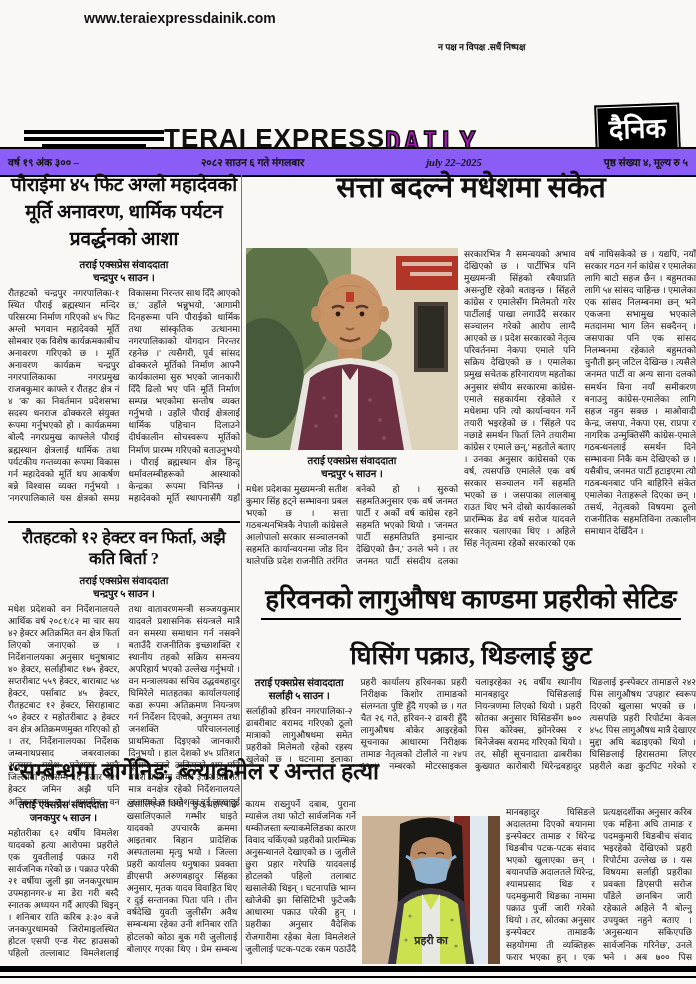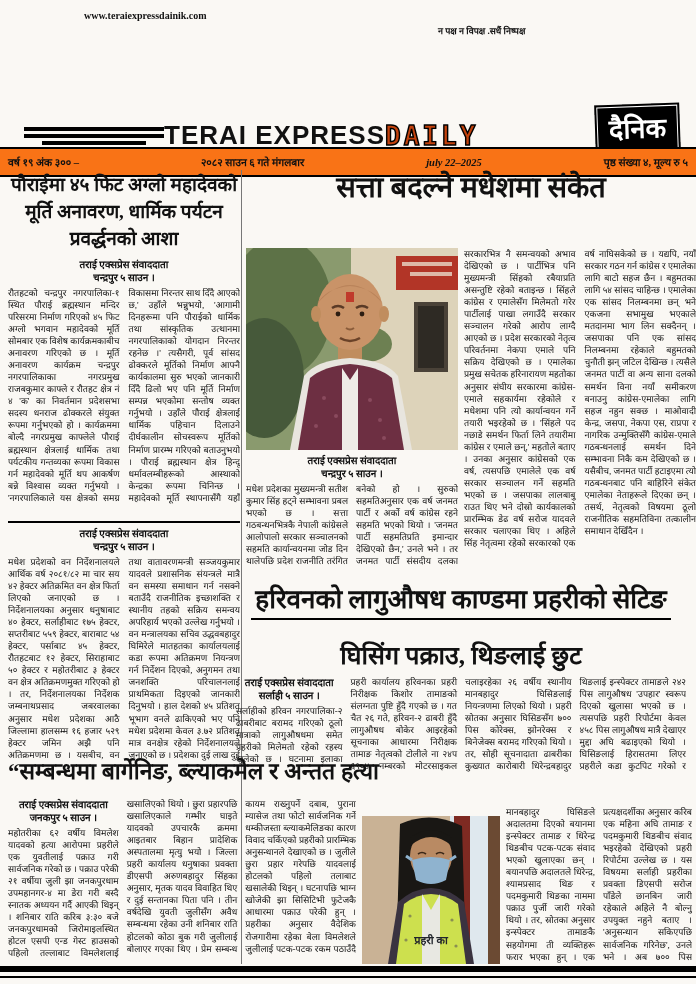--- a/index.html
+++ b/index.html
@@ -3,42 +3,42 @@
 <meta charset="utf-8">
 <style>
   * { margin:0; padding:0; box-sizing:border-box; }
   html,body { background:#e9e7e2; }
   .page {
     position:relative; width:696px; height:984px; margin:0 auto;
     background:#faf8f4; color:#111; overflow:hidden;
     font-family:"Liberation Serif","DejaVu Serif",serif;
   }
   
-  .website { position:absolute; left:84px; top:10px; font-size:10px; font-weight:700;
-    font-family:Liberation Serif, serif; }
-  .tagline { position:absolute; left:438px; top:24px; font-size:9px; font-weight:800; }
+  .website { position:absolute; left:84px; top:10px; font-size:14px; font-weight:700;
+    font-family:Liberation Sans, sans-serif; }
+  .tagline { position:absolute; left:438px; top:40px; font-size:9px; font-weight:800; }
   .np-title { position:absolute; left:0; right:0; top:26px; text-align:center;
     font-size:66px; font-weight:900; line-height:1.05; letter-spacing:1px;
     text-shadow:2px 2px 0 #b9b5ad; white-space:nowrap; }
   .sub-row { position:absolute; left:24px; top:120px; display:flex; align-items:center; }
   .speed-lines { display:flex; flex-direction:column; gap:3px; width:140px; }
   .speed-lines i { display:block; height:4px; background:#000; }
   .speed-lines i:nth-child(3){ width:104px; margin-left:18px; }
   .en-title { font-size:26px; font-weight:900; letter-spacing:1px;
     font-family:"Liberation Sans","DejaVu Sans",sans-serif; white-space:nowrap; }
-  .daily { font-size:26px; font-weight:800; letter-spacing:3px; color:#c2410c;
+  .daily { font-size:26px; font-weight:800; letter-spacing:3px; color:#a21caf;
     -webkit-text-stroke:1.4px #000; text-shadow:0 0 1px #000;
-    font-family:"DejaVu Sans Mono","Liberation Mono",monospace; }
+    font-family:"DejaVu Sans Mono","Liberation Mono",monospace;margin-top:7px; }
   .dainik-logo { position:absolute; right:16px; top:104px; background:#000; color:#fff;
     font-size:27px; font-weight:900; padding:5px 14px 7px; transform:rotate(-2deg);
     box-shadow:inset 0 0 0 2px #000, inset 0 0 0 3px #fff; }
   .dateline { position:absolute; left:0; right:0; top:147px; height:20px;
     border-top:2px solid #000; border-bottom:2px solid #000;
     display:flex; align-items:center; justify-content:space-between;
-    padding:13px 8px; font-size:10.5px; font-weight:700; background:#f97316; }
+    padding:13px 8px; font-size:10.5px; font-weight:700; background:#8b5cf6; }
   .dateline .en { font-style:italic; font-weight:800; }
   
   .byline { text-align:center; font-weight:800; font-size:10px; line-height:1.3; margin-bottom:3px; }
   .byline .place { display:block; }
   .body-text { font-size:9px; line-height:1.34; text-align:justify; word-break:break-word; }
   
   .col-left { position:absolute; left:8px; top:172px; width:232px; height:790px; }
   .h-left { font-size:19px; font-weight:800; line-height:1.42; text-align:center; margin-bottom:5px; }
   .story1-body { column-count:2; column-gap:9px; height:228px; overflow:hidden; }
   .story2 { border-top:2px solid #000; margin-top:6px; padding-top:4px; }
@@ -48,21 +48,21 @@
   .main-story { position:absolute; left:246px; top:170px; width:450px; height:418px; }
   .m-head { text-align:center; font-weight:900; line-height:1.18; }
   .m-head .l1 { font-size:29px; display:block; }
   .m-head .l2 { font-size:30px; display:block; }
   .satta-left { position:absolute; left:0; top:78px; width:212px; }
   .photo1 { width:212px; height:202px; display:block; margin-bottom:4px; }
   .satta-lead { column-count:2; column-gap:8px; height:92px; overflow:hidden; }
   .satta-right { position:absolute; left:218px; top:78px; width:232px; height:338px;
     column-count:2; column-gap:9px; overflow:hidden; }
   
-  .harivan { position:absolute; left:236px; top:586px; width:450px; }
+  .harivan { position:absolute; left:246px; top:586px; width:450px; }
   .h-hv { text-align:center; }
   .h-hv .l1 { font-size:26px; font-weight:900; display:inline-block;
     border-bottom:2.5px solid #000; padding:0 4px 3px; line-height:1.1; }
   .h-hv .l2 { font-size:25px; font-weight:900; display:block; margin-top:17px; }
   .harivan-body { margin-top:5px; column-count:4; column-gap:8px; height:98px; overflow:hidden; }
   .harivan-cont { position:absolute; left:506px; top:806px; width:186px; height:158px;
     column-count:2; column-gap:8px; overflow:hidden; }
   
   .sambandha-head { position:absolute; left:8px; top:758px; width:486px;
     font-size:23px; font-weight:700; line-height:1.25; white-space:nowrap; overflow:hidden; }
@@ -104,20 +104,21 @@
 
   <div class="col-left">
     <div class="h-left">पौराईमा ४५ फिट अग्लो महादेवको मूर्ति अनावरण, धार्मिक पर्यटन प्रवर्द्धनको आशा</div>
     <div class="byline">
       <span>तराई एक्सप्रेस संवाददाता</span>
       <span class="place">चन्द्रपुर ५ साउन ।</span>
     </div>
     <div class="body-text story1-body">रौतहटको चन्द्रपुर नगरपालिका-१ स्थित पौराई ब्रह्मस्थान मन्दिर परिसरमा निर्माण गरिएको ४५ फिट अग्लो भगवान महादेवको मूर्ति सोमबार एक विशेष कार्यक्रमकाबीच अनावरण गरिएको छ । मूर्ति अनावरण कार्यक्रम चन्द्रपुर नगरपालिकाका नगरप्रमुख राजबकुमार काफ्ले र रौतहट क्षेत्र नं ४ 'क' का निवर्तमान प्रदेशसभा सदस्य धनराज ढोक्करले संयुक्त रूपमा गर्नुभएको हो । कार्यक्रममा बोल्दै नगरप्रमुख काफ्लेले पौराई ब्रह्मस्थान क्षेत्रलाई धार्मिक तथा पर्यटकीय गन्तव्यका रूपमा विकास गर्न महादेवको मूर्ति थप आकर्षण बन्ने विश्वास व्यक्त गर्नुभयो । 'नगरपालिकाले यस क्षेत्रको समग्र विकासमा निरन्तर साथ दिँदै आएको छ,' उहाँले भन्नुभयो, 'आगामी दिनहरूमा पनि पौराईको धार्मिक तथा सांस्कृतिक उत्थानमा नगरपालिकाको योगदान निरन्तर रहनेछ ।' त्यसैगरी, पूर्व सांसद ढोक्करले मूर्तिको निर्माण आफ्नै कार्यकालमा सुरु भएको जानकारी दिँदै ढिलो भए पनि मूर्ति निर्माण सम्पन्न भएकोमा सन्तोष व्यक्त गर्नुभयो । उहाँले पौराई क्षेत्रलाई धार्मिक पहिचान दिलाउने दीर्घकालीन सोचस्वरूप मूर्तिको निर्माण प्रारम्भ गरिएको बताउनुभयो । पौराई ब्रह्मस्थान क्षेत्र हिन्दू धर्मावलम्बीहरूको आस्थाको केन्द्रका रूपमा चिनिन्छ । महादेवको मूर्ति स्थापनासँगै यहाँ धार्मिक पर्यटकहरूको आकर्षण बढ्ने स्थानीयबासीहरूले विश्वास गरेका छन् । अनावरण कार्यक्रममा नेपाली कांग्रेस रौतहटका जिल्ला सदस्य मिथिलेश मिश्र, वडा नं १ का अध्यक्ष बलराम राउत, वडा नं ५ का अध्यक्ष निलहरी बिडुवाल, कांग्रेस नेता श्रीराम न्यौपाने, विभिन्न दलका स्थानीय नेता, बुद्धिजीवी तथा भद्रभलादमीहरूको उल्लेख्य उपस्थिति रहेको थियो । मूर्ति निर्माण समितिका अध्यक्ष रुपेश पण्डितका अनुसार मूर्ति निर्माणमा करिब ७५ लाख रुपैयाँ लागत लागेको छ । 'महादेवको विशाल मूर्तिले पौराई क्षेत्रको धार्मिक महत्त्व झनै उजागर गरेको छ,' अध्यक्ष पण्डितले बताउनुभयो । कार्यक्रम पण्डितकै अध्यक्षतामा सम्पन्न भएको थियो ।</div>
 
     <div class="story2">
+      <div class="h-left2">रौतहटको १२ हेक्टर वन फिर्ता, अझै कति बिर्ता ?</div>
       <div class="byline">
         <span>तराई एक्सप्रेस संवाददाता</span>
         <span class="place">चन्द्रपुर ५ साउन ।</span>
       </div>
       <div class="body-text story2-body">मधेश प्रदेशको वन निर्देशनालयले आर्थिक वर्ष २०८१/८२ मा चार सय ४२ हेक्टर अतिक्रमित वन क्षेत्र फिर्ता लिएको जनाएको छ । निर्देशनालयका अनुसार धनुषाबाट ४० हेक्टर, सर्लाहीबाट १७५ हेक्टर, सप्तरीबाट ५५९ हेक्टर, बाराबाट ५४ हेक्टर, पर्साबाट ४५ हेक्टर, रौतहटबाट १२ हेक्टर, सिराहाबाट ५० हेक्टर र महोतरीबाट ३ हेक्टर वन क्षेत्र अतिक्रमणमुक्त गरिएको हो । तर, निर्देशनालयका निर्देशक जम्बनाथप्रसाद जबरवालका अनुसार मधेश प्रदेशका आठै जिल्लामा हालसम्म १६ हजार ५२९ हेक्टर जमिन अझै पनि अतिक्रमणमा छ । यसबीच, वन तथा वातावरणमन्त्री सञ्जयकुमार यादवले प्रशासनिक संयन्त्रले मात्रै वन समस्या समाधान गर्न नसक्ने बताउँदै राजनीतिक इच्छाशक्ति र स्थानीय तहको सक्रिय समन्वय अपरिहार्य भएको उल्लेख गर्नुभयो । वन मन्त्रालयका सचिव उद्धवबहादुर घिमिरेले मातहतका कार्यालयलाई कडा रूपमा अतिक्रमण नियन्त्रण गर्न निर्देशन दिएको, अनुगमन तथा जनशक्ति परिचालनलाई प्राथमिकता दिइएको जानकारी दिनुभयो । हाल देशको ४५ प्रतिशत भूभाग वनले ढाकिएको भए पनि मधेश प्रदेशमा केवल ३.७२ प्रतिशत मात्र वनक्षेत्र रहेको निर्देशनालयले जनाएको छ । प्रदेशका दुई लाख दुई हजार दुई सय दुई हेक्टर वनक्षेत्रमध्ये १३६ स्थानीय तहमध्ये ८९ वटामा वन क्षेत्र नै नरहेको उल्लेख गरिएको छ । रौतहटजस्ता जिल्लामा न्यून वन क्षेत्र र बढ्दो अतिक्रमणले गर्दा वन संरक्षण चुनौतीपूर्ण बन्दै गएको देखिन्छ ।</div>
     </div>
   </div>
 
   <div class="main-story">
     <div class="m-head">

